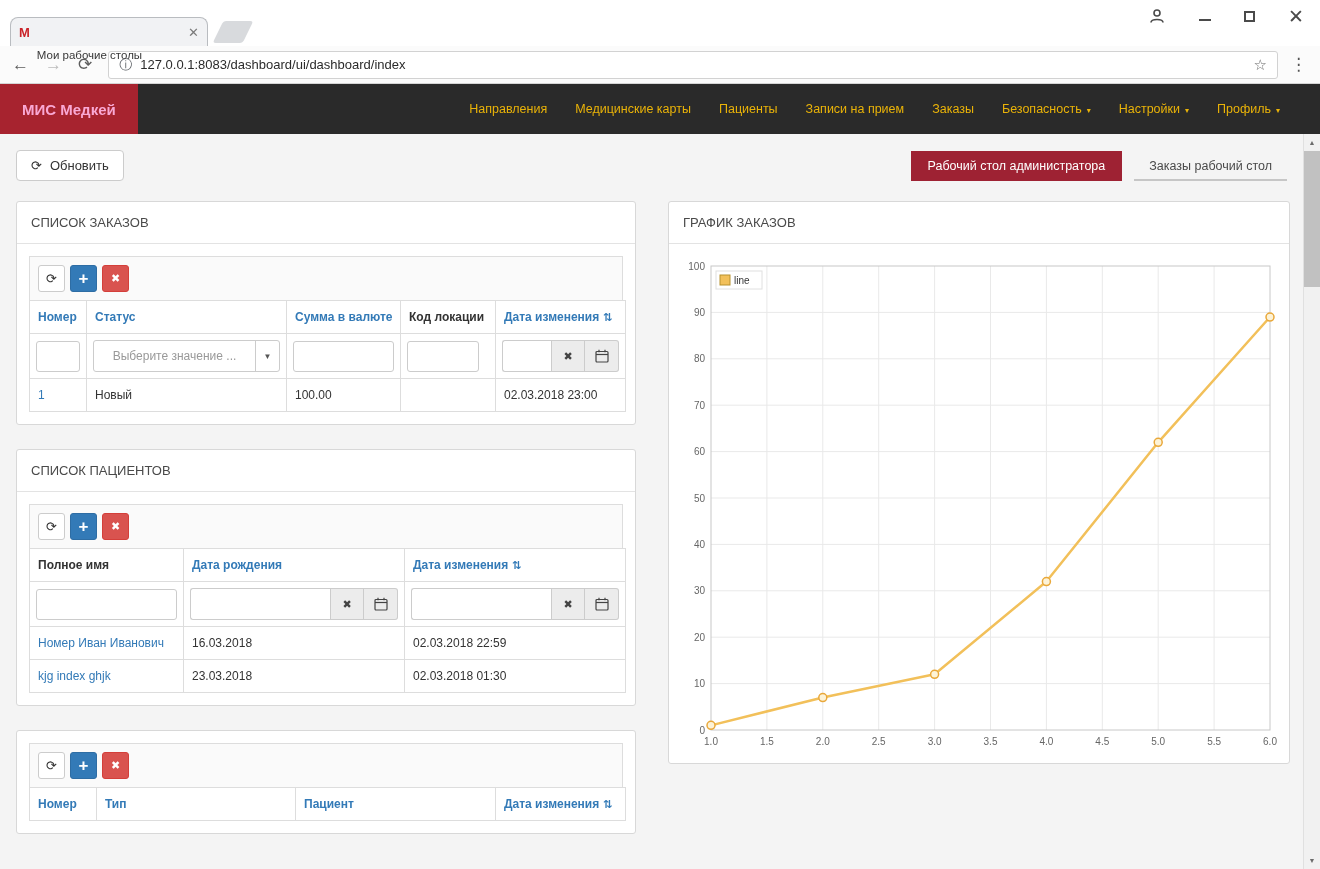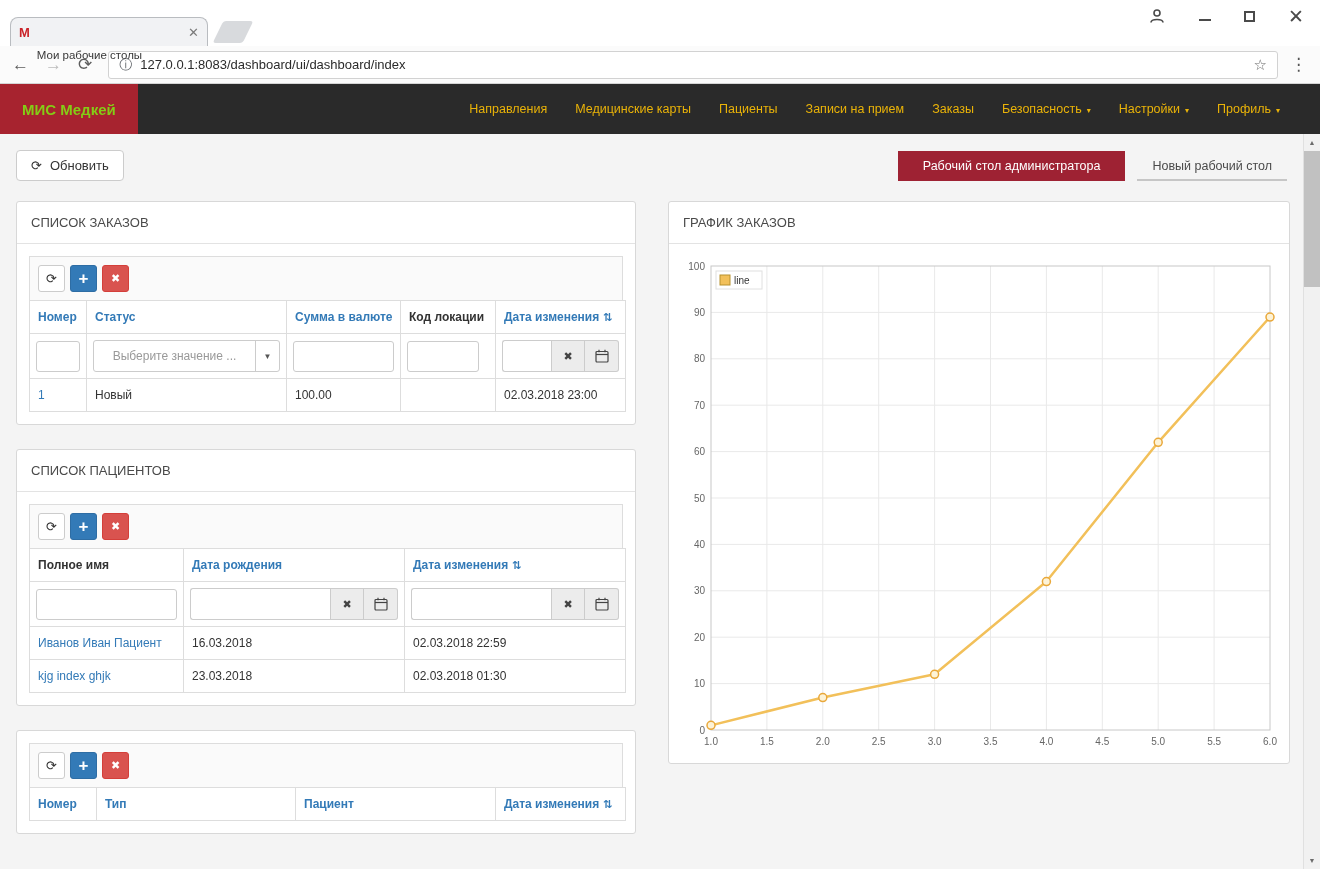--- a/index.html
+++ b/index.html
@@ -29,34 +29,34 @@
   .nav-ico.disabled{color:#bdbdbd;}
   .omnibox{flex:1;height:28px;background:#fff;border:1px solid #d2d2d2;border-radius:3px;display:flex;
       align-items:center;padding:0 10px;gap:8px;}
   .info-ico{color:#5f6368;font-size:13px;}
   .url-text{flex:1;font-size:13px;color:#2b2b2b;}
   .star-ico{color:#6b6b6b;font-size:15px;cursor:pointer;}
   .menu-ico{color:#555;font-size:17px;margin-left:12px;letter-spacing:1px;cursor:pointer;}
 
   
   .appbar{height:50px;background:#2a2a2a;display:flex;align-items:stretch;}
-  .brand{background:#a7232f;color:#84cc16;display:flex;align-items:center;padding:0 22px;
+  .brand{background:#a7232f;color:#f9a8d4;display:flex;align-items:center;padding:0 22px;
       font-size:15px;font-weight:bold;white-space:nowrap;}
   .mainnav{margin-left:auto;display:flex;align-items:center;padding-right:26px;}
   .nav-item{color:#eab308;font-size:12.5px;padding:0 14px;cursor:pointer;display:flex;gap:5px;
       align-items:center;white-space:nowrap;}
   .caret{font-size:8px;padding-top:2px;}
 
   
   .content{position:absolute;top:134px;left:0;width:1303px;bottom:0;padding:16px;background:#f4f4f4;overflow:hidden;}
   .actions-row{display:flex;justify-content:space-between;align-items:flex-end;margin-bottom:20px;}
   .btn-refresh{background:#fff;border:1px solid #ccc;border-radius:4px;padding:7px 14px;font-size:13px;
       color:#333;display:flex;gap:8px;align-items:center;cursor:pointer;}
   .desk-tabs{display:flex;align-items:flex-end;}
-  .dtab-active{background:#9e2233;color:#fff;font-size:12.5px;padding:8px 25px;cursor:pointer;}
+  .dtab-active{background:#9e2233;color:#fff;font-size:12.5px;padding:8px 17px;cursor:pointer;}
   .dtab{color:#4a4a4a;font-size:12.5px;padding:8px 15px 6px;margin-left:12px;border-bottom:2px solid #c6c6c6;cursor:pointer;}
 
   .cols{display:flex;gap:32px;align-items:flex-start;}
   .col-left{width:620px;display:flex;flex-direction:column;gap:24px;}
   .col-right{width:748px;}
 
   .panel{background:#fff;border:1px solid #d8d8d8;border-radius:3px;}
   .panel-title{padding:13px 14px;font-size:13px;color:#4a4a4a;border-bottom:1px solid #e3e3e3;}
   .panel-body{padding:12px;}
 
@@ -170,21 +170,21 @@
 
 <div class="content">
 
   <div class="actions-row">
     <button class="btn-refresh">
       <span>⟳</span>
       <span>Обновить</span>
     </button>
     <div class="desk-tabs">
       <div class="dtab-active">Рабочий стол администратора</div>
-      <div class="dtab">Новый рабочий стол</div>
+      <div class="dtab">Заказы рабочий стол</div>
     </div>
   </div>
 
   <div class="cols">
 
     <div class="col-left">
 
       <div class="panel">
         <div class="panel-title">СПИСОК ЗАКАЗОВ</div>
         <div class="panel-body">
@@ -303,21 +303,21 @@
                           <rect x="1" y="2.5" width="12" height="10.5" rx="1" fill="none" stroke="#444" stroke-width="1.2"></rect>
                           <line x1="1" y1="5.5" x2="13" y2="5.5" stroke="#444" stroke-width="1.2"></line>
                           <line x1="4" y1="0.8" x2="4" y2="3.2" stroke="#444" stroke-width="1.2"></line>
                           <line x1="10" y1="0.8" x2="10" y2="3.2" stroke="#444" stroke-width="1.2"></line>
                         </svg>
                       </span>
                 </div>
               </td>
             </tr>
             <tr class="data-row">
-              <td class="link">Иванов Иван Пациент</td>
+              <td class="link">Номер Иван Иванович</td>
               <td>16.03.2018</td>
               <td>02.03.2018 22:59</td>
             </tr>
             <tr class="data-row">
               <td class="link">kjg index ghjk</td>
               <td>23.03.2018</td>
               <td>02.03.2018 01:30</td>
             </tr>
           </tbody>
             </table>

